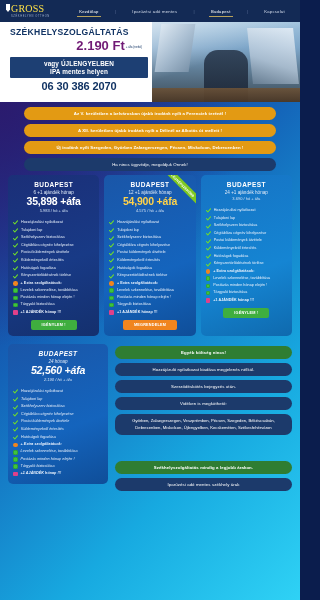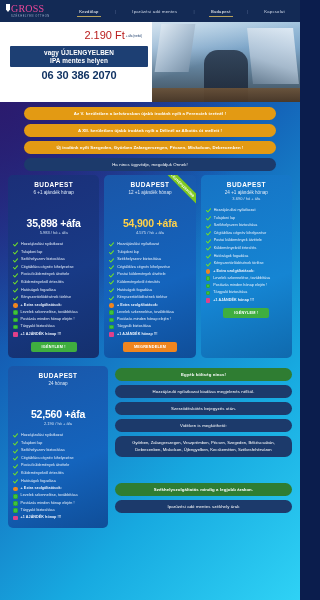--- a/index.html
+++ b/index.html
@@ -13,21 +13,21 @@
   }
   .page { width:300px; height:600px; position:relative; overflow:hidden; }
 
   
   .navbar {
     height:22px; background:#132a55;
     display:flex; align-items:center;
     padding:0 6px; position:relative; z-index:20;
   }
   .brand { display:flex; flex-direction:column; justify-content:center; width:60px; }
-  .brand-main { display:flex; align-items:baseline; color:#ec4899; }
+  .brand-main { display:flex; align-items:baseline; color:#fde047; }
   .brand-flag {
     display:inline-block; width:4px; height:8px; background:#fff;
     margin-right:1px; position:relative; top:0px;
     clip-path:polygon(0 0,100% 0,100% 70%,50% 100%,0 70%);
   }
   .brand-name { font-family:"Liberation Serif", serif; font-size:10px; letter-spacing:.2px; line-height:10px; }
   .brand-sub { font-size:2.6px; color:#9fb0cf; letter-spacing:.6px; margin-top:1px; margin-left:5px; }
   .nav-links { display:flex; align-items:center; flex:1; justify-content:space-around; margin-left:4px; }
   .nav-link {
     font-size:4.2px; color:#d7dfee; letter-spacing:.25px;
@@ -45,21 +45,21 @@
   .hero-left { width:152px; padding:5px 4px 0 10px; }
   .hero-kicker {
     font-size:8.6px; font-weight:bold; color:#123464;
     letter-spacing:.3px; line-height:11px;
   }
   .hero-title {
     font-size:16px; font-weight:bold; color:#123464;
     letter-spacing:-.2px; line-height:17px;
   }
   .hero-price-row { display:flex; align-items:flex-start; justify-content:flex-end; padding-right:6px; }
-  .hero-price { font-size:11px; font-weight:normal; color:#b91c1c; line-height:16px; }
+  .hero-price { font-size:13px; font-weight:bold; color:#701a75; line-height:16px; }
   .hero-price-sup { font-size:3px; color:#123464; margin-top:7px; margin-left:1px; white-space:nowrap; }
   .hero-box {
     background:#1d3f73; color:#fff; margin-top:3px;
     padding:3px 4px; text-align:center; border-radius:1px;
   }
   .hero-box-1 { font-size:6.4px; font-weight:bold; letter-spacing:.1px; }
   .hero-box-2 { font-size:6.4px; font-weight:bold; letter-spacing:.1px; margin-top:1px; }
   .hero-phone {
     font-size:11px; font-weight:bold; color:#123464;
     text-align:center; margin-top:2px; letter-spacing:-.1px;
@@ -124,21 +124,21 @@
   .ribbon {
     position:absolute; right:-19px; top:7px; width:64px;
     background:#7ec820; color:#fff; font-size:3.2px; font-weight:bold;
     text-align:center; padding:1.5px 0; transform:rotate(45deg);
     letter-spacing:.2px;
   }
   .card-title { text-align:center; font-size:6.5px; font-weight:bold; letter-spacing:.4px; }
   .card-sub { text-align:center; font-size:4.6px; margin-top:2px; color:#dce8f7; }
   .card-price {
     text-align:center; font-size:10.5px; font-weight:bold;
-    margin-top:22px; letter-spacing:-.2px;
+    margin-top:0; letter-spacing:-.2px;
   }
   .card-price.highlight { color:#ffd24a; }
   .card-permonth { text-align:center; font-size:4px; color:#cfe0f4; margin-top:1px; }
   .feat { margin-top:7px; }
   .feat-row { display:flex; align-items:flex-start; gap:3px; margin-bottom:2.6px; }
   .tick { flex:0 0 auto; width:5px; height:5px; position:relative; top:.4px; }
   .tick svg { display:block; }
   .dot-green {
     flex:0 0 auto; width:4.6px; height:4.6px; border-radius:50%;
     background:#3ec23e; position:relative; top:.5px;
@@ -157,21 +157,21 @@
   .cta {
     display:block; margin:6px auto 0 auto; width:46px;
     background:#3fae3f; color:#fff; border:none; border-radius:2px;
     font-size:3.8px; font-weight:bold; padding:3px 0; cursor:pointer;
     font-family:"Liberation Sans", sans-serif; letter-spacing:.2px;
   }
   .cta-orange { background:#f0851e; width:54px; }
 
   
   .lower { display:flex; gap:7px; margin-top:8px; }
-  .lower-left { width:100px; }
+  .lower-left { width:100px;font-style:italic; }
   .lower-right { flex:1; padding-top:2px; }
   .card-d {
     background:linear-gradient(160deg,#1a56a8,#1464bd 60%,#0f4e99);
     border-radius:5px; padding:6px 5px; color:#fff;
   }
   .spacer-lg { height:26px; }
   .city-pill {
     background:#1c3a6b; border-radius:7px; color:#fff;
     font-size:4.2px; line-height:6.5px; text-align:center;
     padding:4px 8px;
@@ -196,20 +196,21 @@
       <span class="nav-link">Iparűzési adó mentes</span>
       <span class="nav-sep">|</span>
       <span class="nav-link active">Budapest</span>
       <span class="nav-sep">|</span>
       <span class="nav-link">Kapcsolat</span>
     </div>
   </div>
 
   <div class="hero">
     <div class="hero-left">
+      <div class="hero-kicker">SZÉKHELYSZOLGÁLTATÁS</div>
       <div class="hero-price-row">
         <span class="hero-price">2.190 Ft</span>
         <span class="hero-price-sup">+ áfa (nettó)</span>
       </div>
       <div class="hero-box">
         <div class="hero-box-1">vagy ÚJLENGYELBEN</div>
         <div class="hero-box-2">IPA mentes helyen</div>
       </div>
       <div class="hero-phone">06 30 386 2070</div>
     </div>

